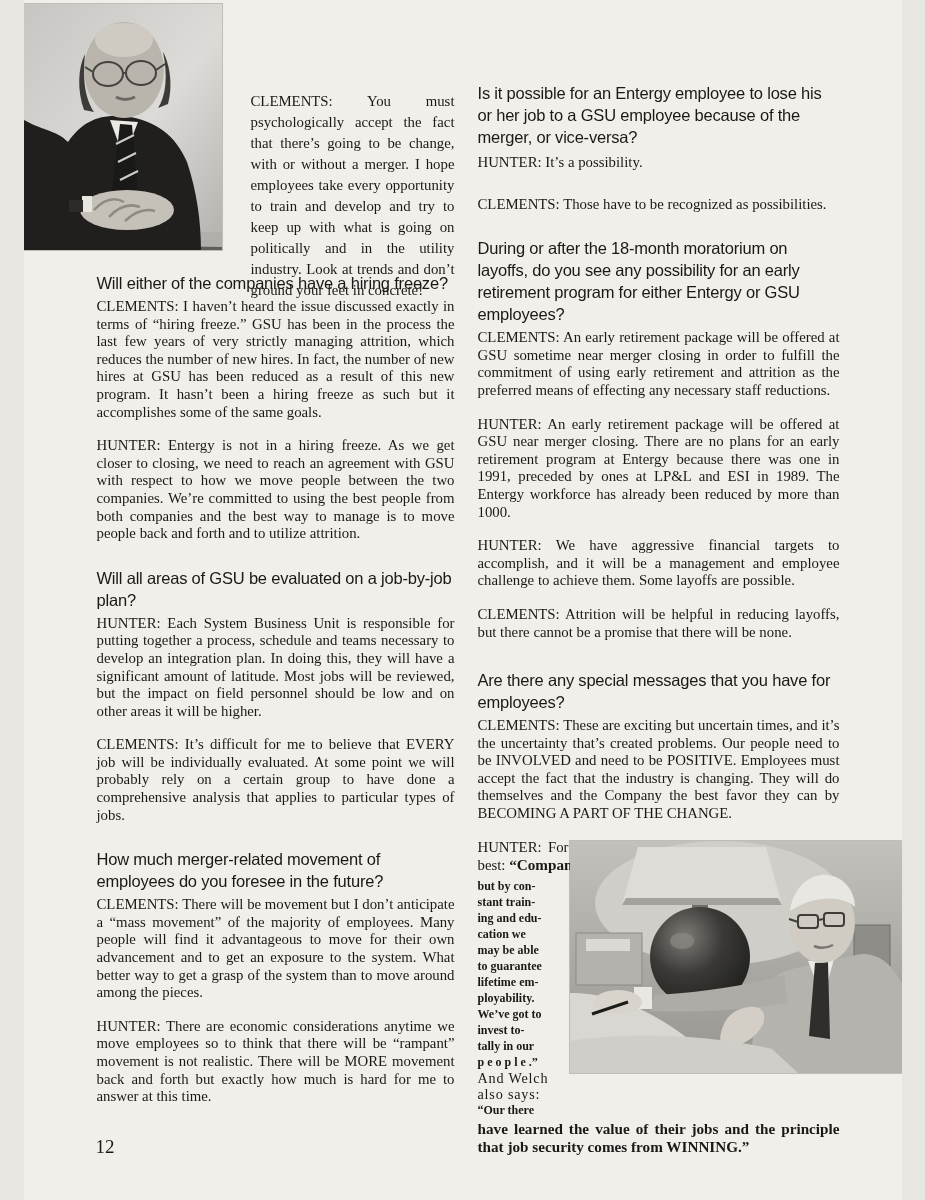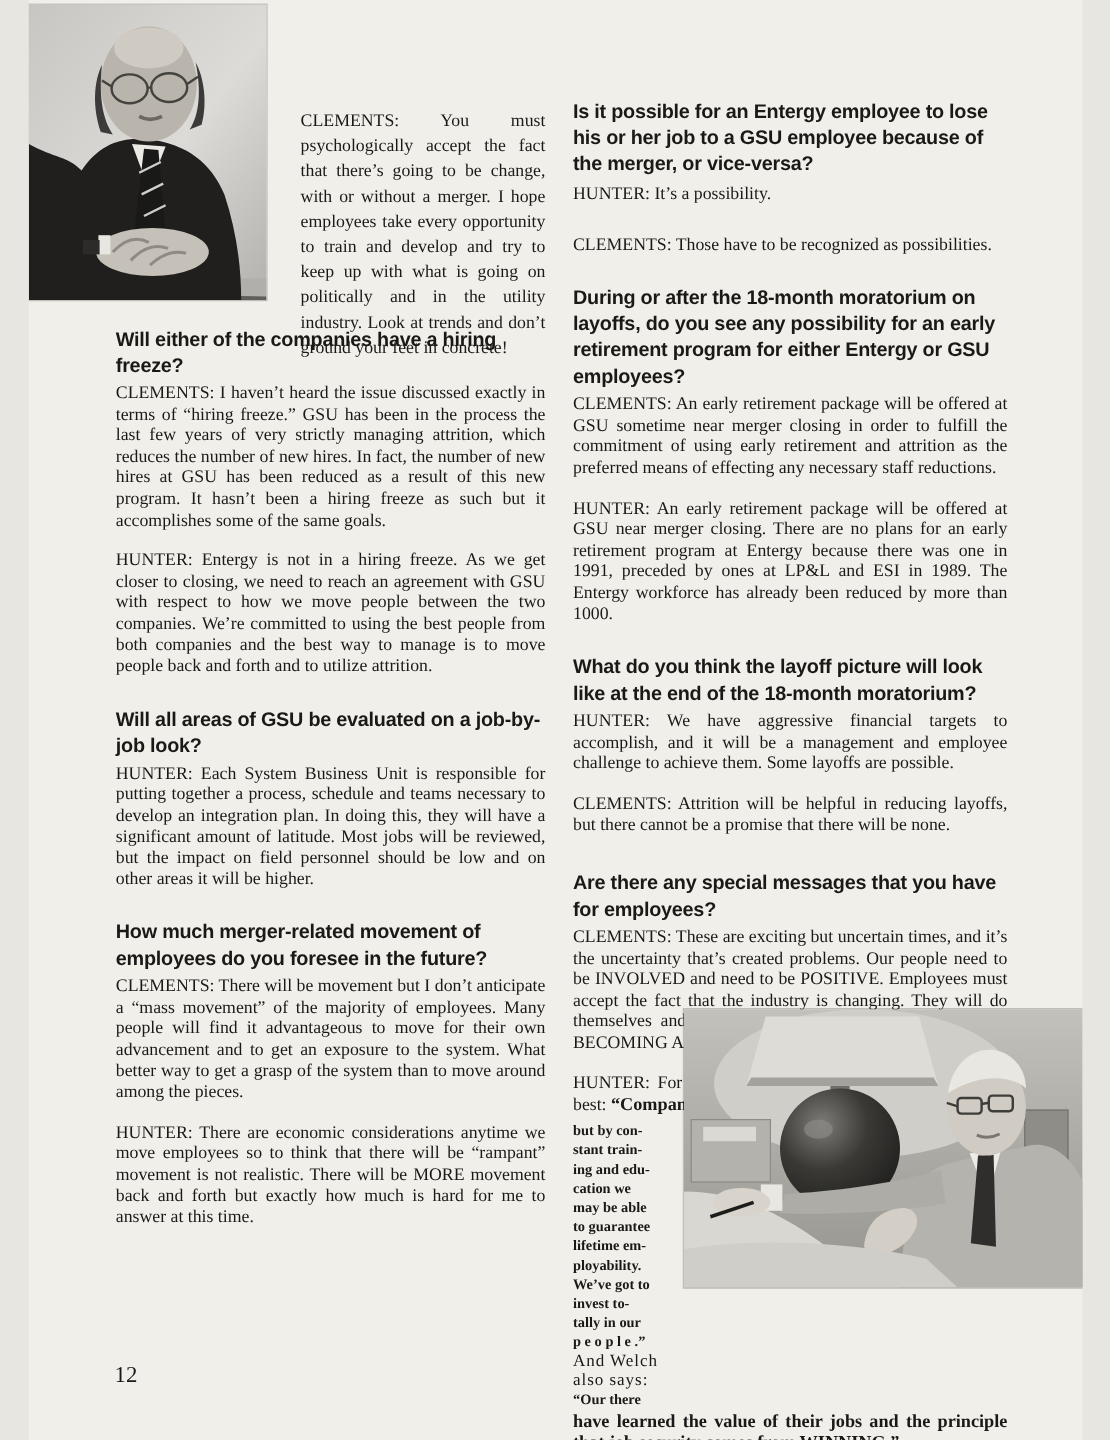--- a/index.html
+++ b/index.html
@@ -16,21 +16,21 @@
   .photo-bottom { left:546px; top:841px; width:334px; height:232px; }
   
   .intro {
     position:absolute; left:227px; top:76px; width:204px;
     font-size:14.8px; line-height:21px; text-align:justify;
   }
   .col { position:absolute; font-size:14.8px; line-height:17.6px; text-align:justify; }
   .col-left  { left:73px;  top:272px; width:358px; }
   .col-right { left:454px; top:82px;  width:362px; }
   .qh {
-    font-family:"Liberation Sans", sans-serif; font-weight:bold;
+    font-family:"Liberation Sans", sans-serif; font-weight:normal;
     font-size:16.5px; line-height:22px; letter-spacing:-0.2px;
     text-align:left; margin:24px 0 4px;
   }
   .qh.first { margin-top:0; }
   .ans { margin:0 0 16px; }
   .ans.last { margin-bottom:0; }
   .ans.short { margin:0 0 24px; text-align:left; }
   .lead { margin:0 0 3px; }
   .lead b { font-size:15.2px; }
   .wrapcol { width:90px; text-align:left; }
@@ -82,43 +82,43 @@
 
   <p class="intro">CLEMENTS:  You must psychologically accept the fact that there’s going to be change, with or without a merger.  I hope employees take every opportunity to train and develop and try to keep up with what is going on politically and in the utility industry.  Look at trends and don’t ground your feet in concrete!</p>
 
   <div class="col col-left">
     <div>
       <h2 class="qh first">Will either of the companies have a hiring freeze?</h2>
       <p class="ans">CLEMENTS:  I haven’t heard the issue discussed exactly in terms of “hiring freeze.”  GSU has been in the process the last few years of very strictly managing attrition, which reduces the number of new hires.  In fact, the number of new hires at GSU has been reduced as a result of this new program.  It hasn’t been a hiring freeze as such but it accomplishes some of the same goals.</p>
       <p class="ans">HUNTER:  Entergy is not in a hiring freeze.  As we get closer to closing, we need to reach an agreement with GSU with respect to how we move people between the two companies.  We’re committed to using the best people from both companies and the best way to manage is to move people back and forth and to utilize attrition.</p>
     </div>
     <div>
-      <h2 class="qh">Will all areas of GSU be evaluated on a job-by-job look?</h2>
+      <h2 class="qh">Will all areas of GSU be evaluated on a job-by-job plan?</h2>
       <p class="ans">HUNTER:  Each System Business Unit is responsible for putting together a process, schedule and teams necessary to develop an integration plan.  In doing this, they will have a significant amount of latitude.  Most jobs will be reviewed, but the impact on field personnel should be low and on other areas it will be higher.</p>
+      <p class="ans">CLEMENTS: It’s difficult for me to believe that EVERY job will be individually evaluated.  At some point we will probably rely on a certain group to have done a comprehensive analysis that applies to particular types of jobs.</p>
     </div>
     <div>
       <h2 class="qh">How much merger-related movement of employees do you foresee in the future?</h2>
       <p class="ans">CLEMENTS: There will be movement but I don’t anticipate a “mass movement” of the majority of employees.  Many people will find it advantageous to move for their own advancement and to get an exposure to the system.  What better way to get a grasp of the system than to move around among the pieces.</p>
       <p class="ans last">HUNTER:  There are economic considerations anytime we move employees so to think that there will be “rampant” movement is not realistic.  There will be MORE movement back and forth but exactly how much is hard for me to answer at this time.</p>
     </div>
   </div>
 
   <div class="col col-right">
     <div>
       <h2 class="qh first">Is it possible for an Entergy employee to lose his or her job to a GSU employee because of the merger, or vice-versa?</h2>
       <p class="ans short" style="margin-top:6px">HUNTER:  It’s a possibility.</p>
       <p class="ans short">CLEMENTS:  Those have to be recognized as possibilities.</p>
     </div>
     <div>
       <h2 class="qh" style="margin-top:18px">During or after the 18-month moratorium on layoffs, do you see any possibility for an early retirement program for either Entergy or GSU employees?</h2>
       <p class="ans">CLEMENTS:  An early retirement package will be offered at GSU sometime near merger closing in order to fulfill the commitment of using early retirement and attrition as the preferred means of effecting any necessary staff reductions.</p>
       <p class="ans">HUNTER:  An early retirement package will be offered at GSU near merger closing.  There are no plans for an early retirement program at Entergy because there was one in 1991, preceded by ones at LP&amp;L and ESI in 1989.  The Entergy workforce has already been reduced by more than 1000.</p>
     </div>
     <div>
-      <h2 class="qh">What do you think the layoff picture will look like at the end of the 18-month moratorium?</h2>
       <p class="ans">HUNTER:  We have aggressive financial targets to accomplish, and it will be a management and employee challenge to achieve them.  Some layoffs are possible.</p>
       <p class="ans">CLEMENTS:  Attrition will be helpful in reducing layoffs, but there cannot be a promise that there will be none.</p>
     </div>
     <div>
       <h2 class="qh" style="margin-top:28px">Are there any special messages that you have for employees?</h2>
       <p class="ans">CLEMENTS: These are exciting but uncertain times, and it’s the uncertainty that’s created problems.  Our people need to be INVOLVED and need to be POSITIVE.  Employees must accept the fact that the industry is changing.  They will do themselves and the Company the best favor they can by BECOMING A PART OF THE CHANGE.</p>
       <p class="ans lead"><span>HUNTER:  For me Jack Welch of General Electric says it best:  </span><b>“Companies can’t promise lifetime employment,</b></p>
       <div class="wrapcol">
         <div class="wb">but by con-
 stant train-

